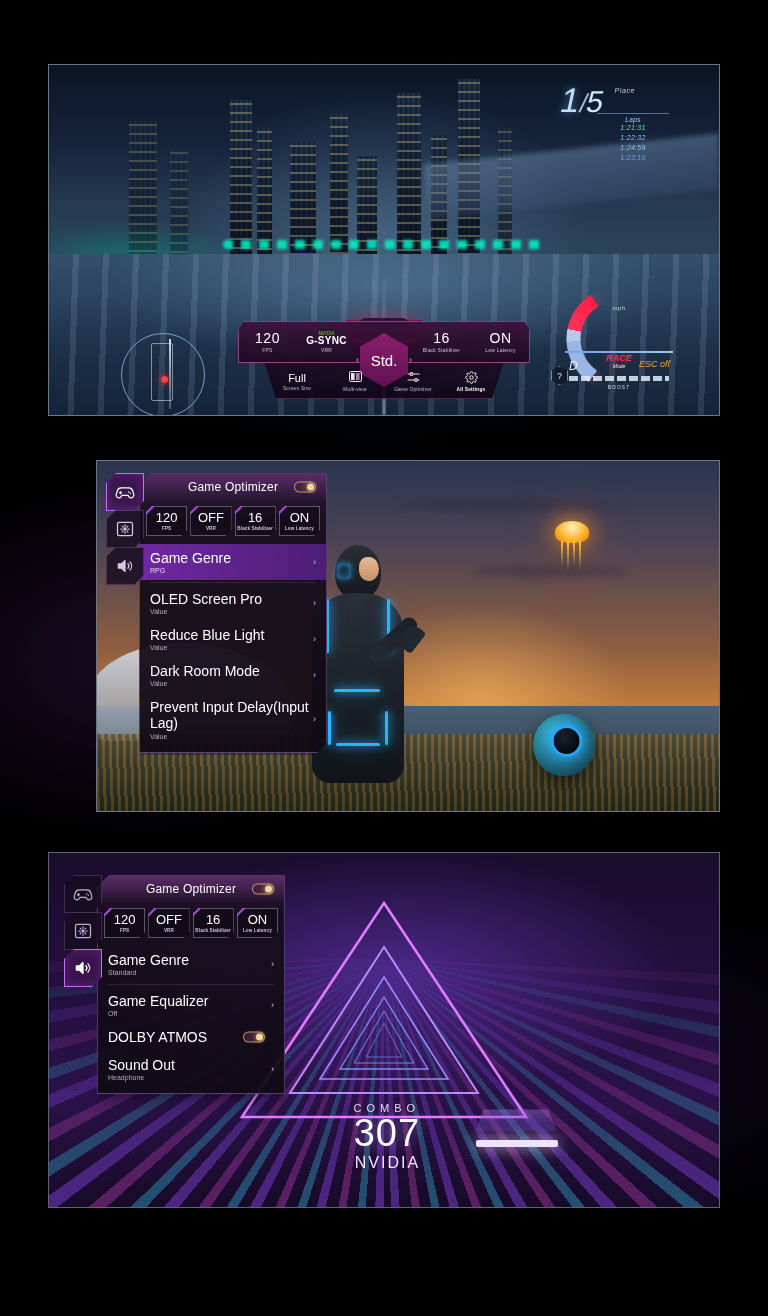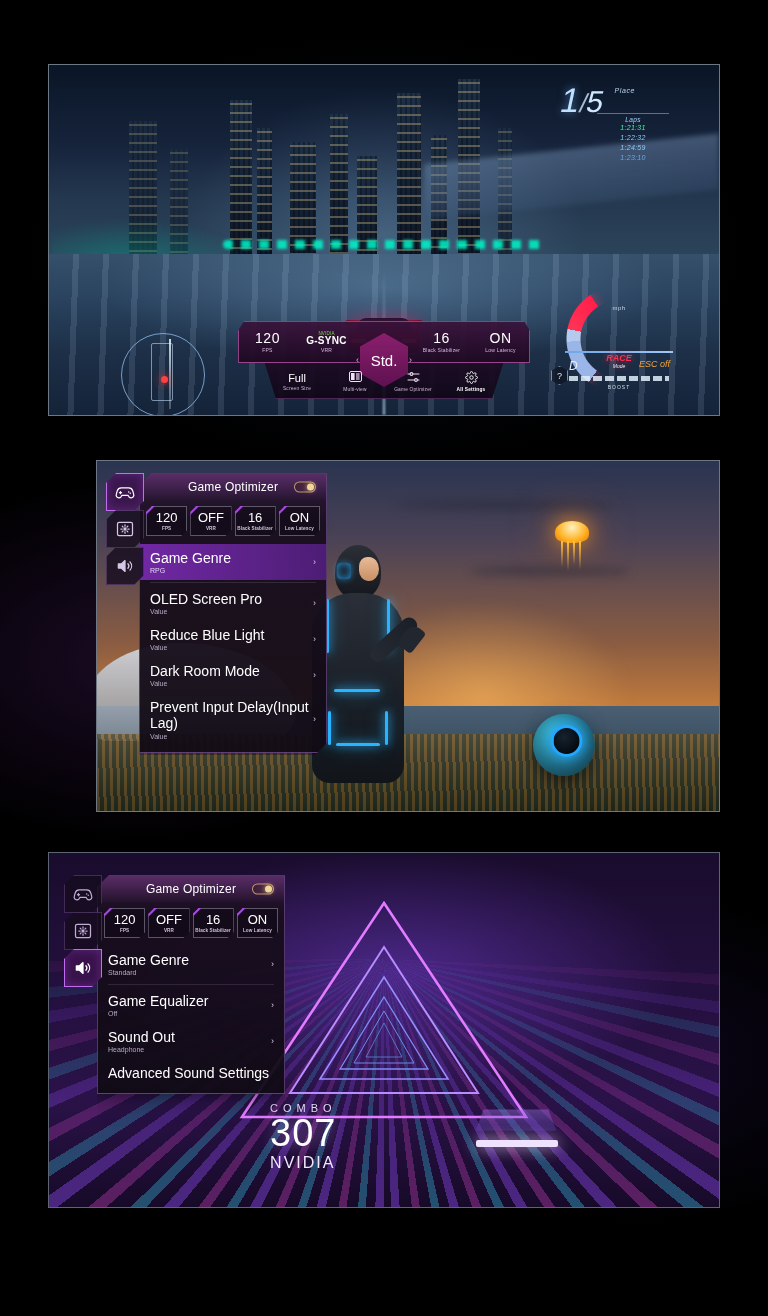--- a/index.html
+++ b/index.html
@@ -453,21 +453,21 @@
         rgba(0,0,0,0) 2.0deg 4.2deg,
         rgba(60,220,255,.34) 4.2deg 6.0deg,
         rgba(0,0,0,0) 6.0deg 8.6deg,
         rgba(235,80,220,.32) 8.6deg 10.4deg,
         rgba(0,0,0,0) 10.4deg 13.2deg);
     -webkit-mask: linear-gradient(180deg, rgba(0,0,0,.15), #000 45%, rgba(0,0,0,.85));
             mask: linear-gradient(180deg, rgba(0,0,0,.15), #000 45%, rgba(0,0,0,.85));
   }
   .tri-svg{ position:absolute; left:50%; top:12%; transform:translateX(-50%); }
   .combo{
-    position:absolute; left:33%; bottom:10%; text-align:left; width:150px;
+    position:absolute; left:33%; bottom:10%; text-align:right; width:150px;
   }
   .combo-lbl{ font-size:11px; letter-spacing:5px; color:#e2d9f2;}
   .combo-num{ font-size:38px; color:#fff; font-weight:300; line-height:1.05; letter-spacing:1px;
     text-shadow: 0 0 14px rgba(200,160,255,.6);}
   .combo-judge{ font-size:16px; letter-spacing:2px; color:#efe6ff;}
   .pad{
     position:absolute; right:25%; bottom:20%; width:72px; height:34px;
     background: linear-gradient(180deg, rgba(150,110,220,.45), rgba(90,60,170,.35));
     transform: perspective(120px) rotateX(52deg);
   }
@@ -824,24 +824,29 @@
           <div class="rv">Standard</div>
           <div class="chev">›</div>
         </div>
         <div class="sep"></div>
         <div class="row">
           <div class="rl">Game Equalizer</div>
           <div class="rv">Off</div>
           <div class="chev">›</div>
         </div>
         <div class="row">
+          <div class="rl">DOLBY ATMOS</div>
+          <div class="rtog">
+            <div class="toggle">
+                <div class="knob"></div>
+              </div>
+          </div>
+        </div>
+        <div class="row">
           <div class="rl">Sound Out</div>
           <div class="rv">Headphone</div>
           <div class="chev">›</div>
         </div>
-        <div class="row">
-          <div class="rl">Advanced Sound Settings</div>
-        </div>
       </div>
     </div>
   </div>
 
 </div>
 
 </body></html>

